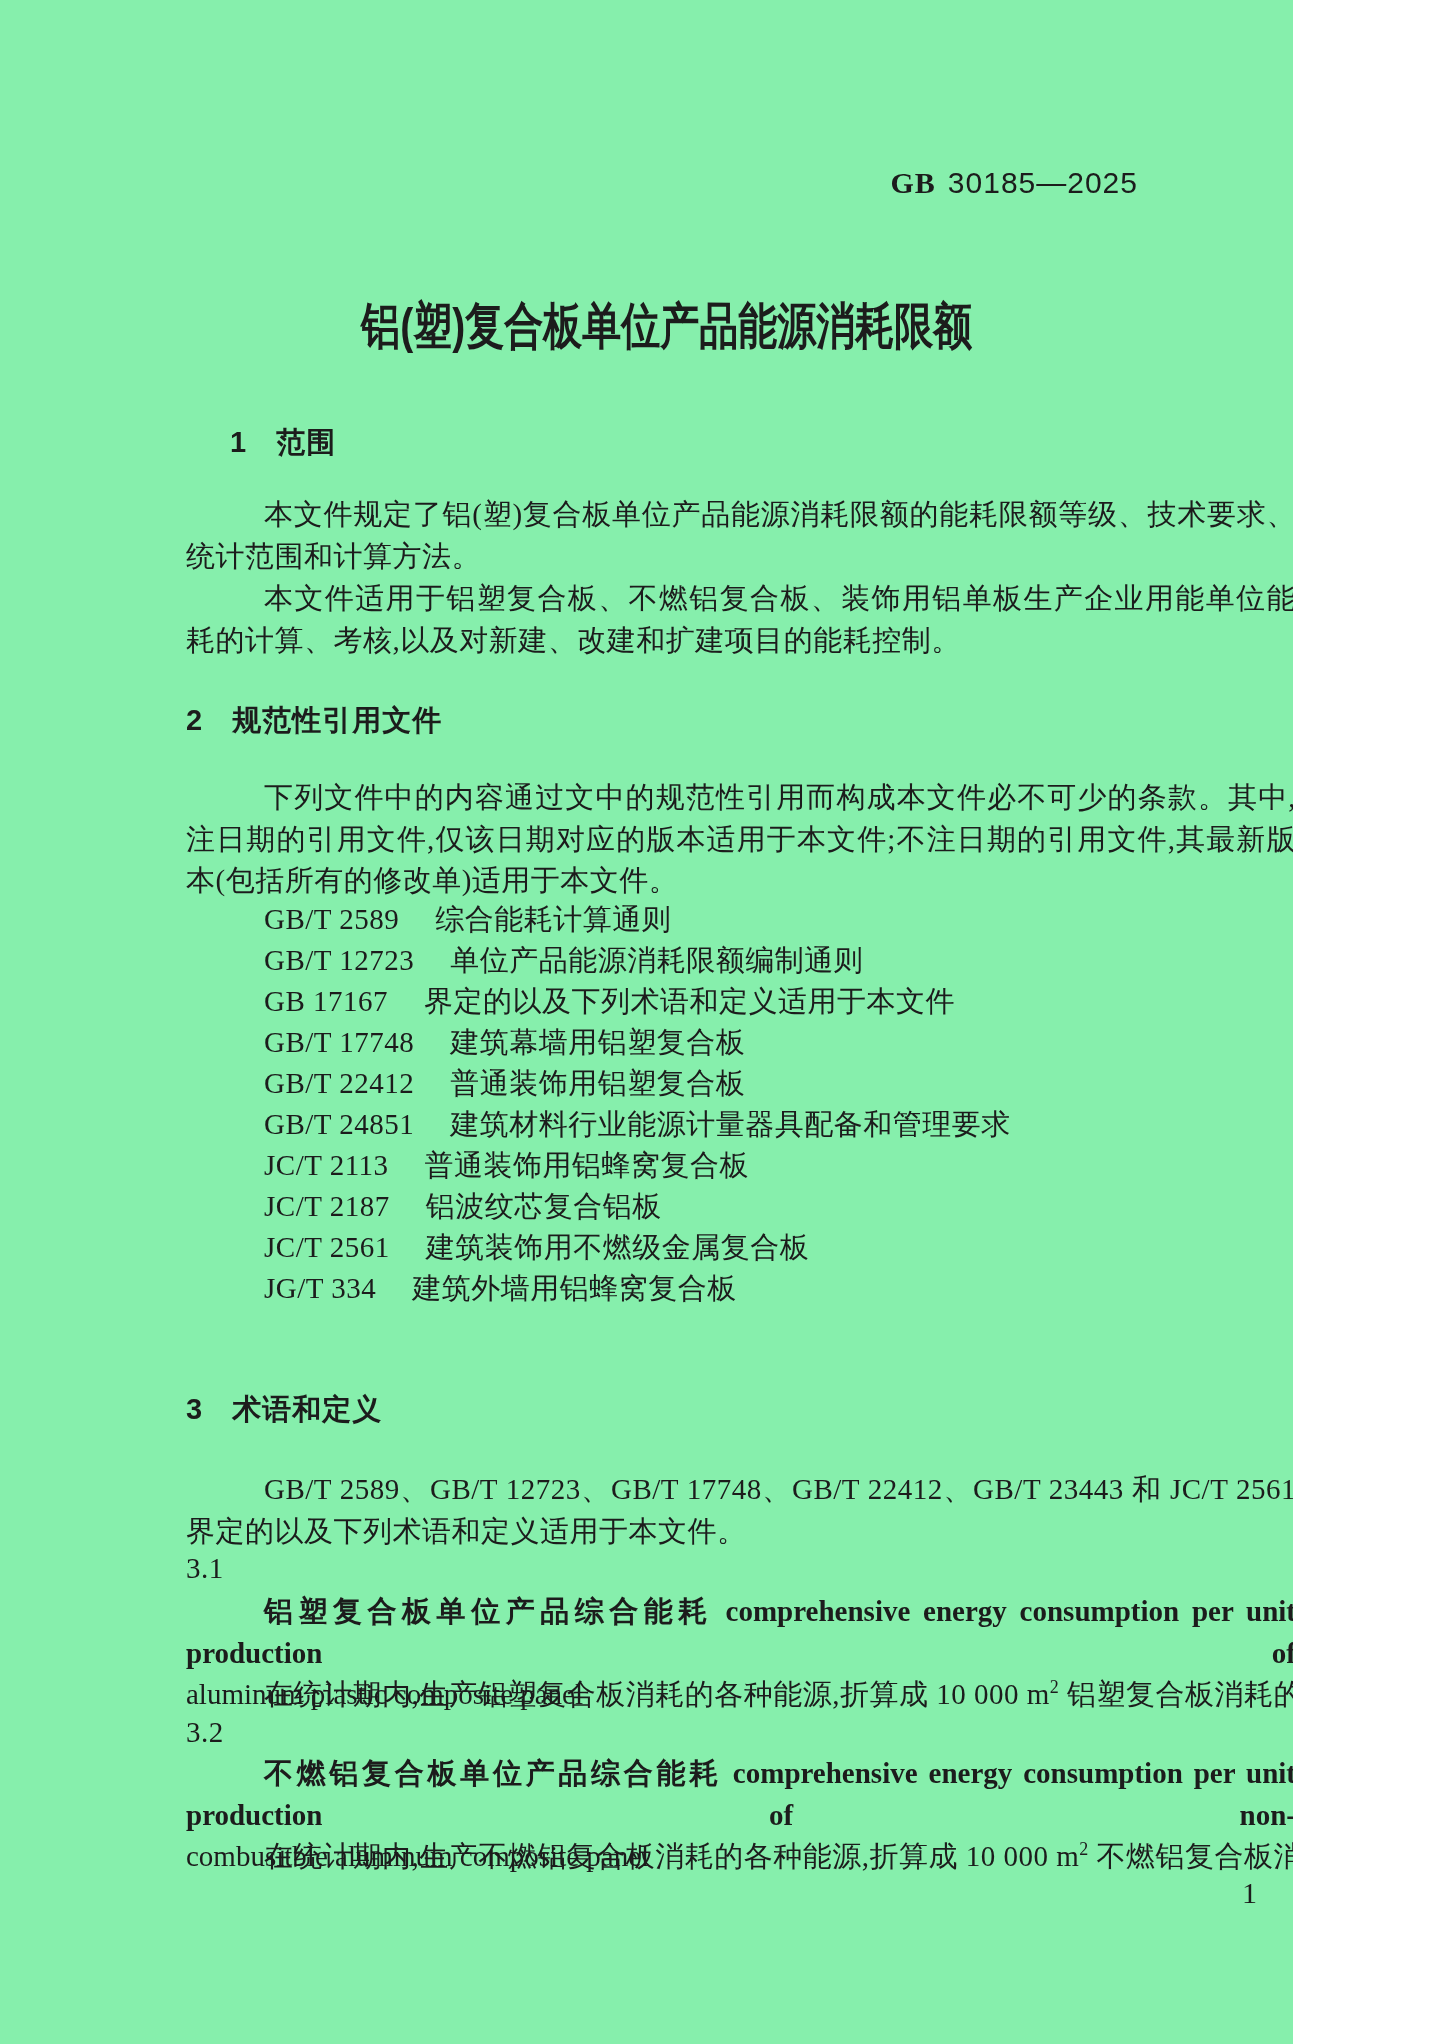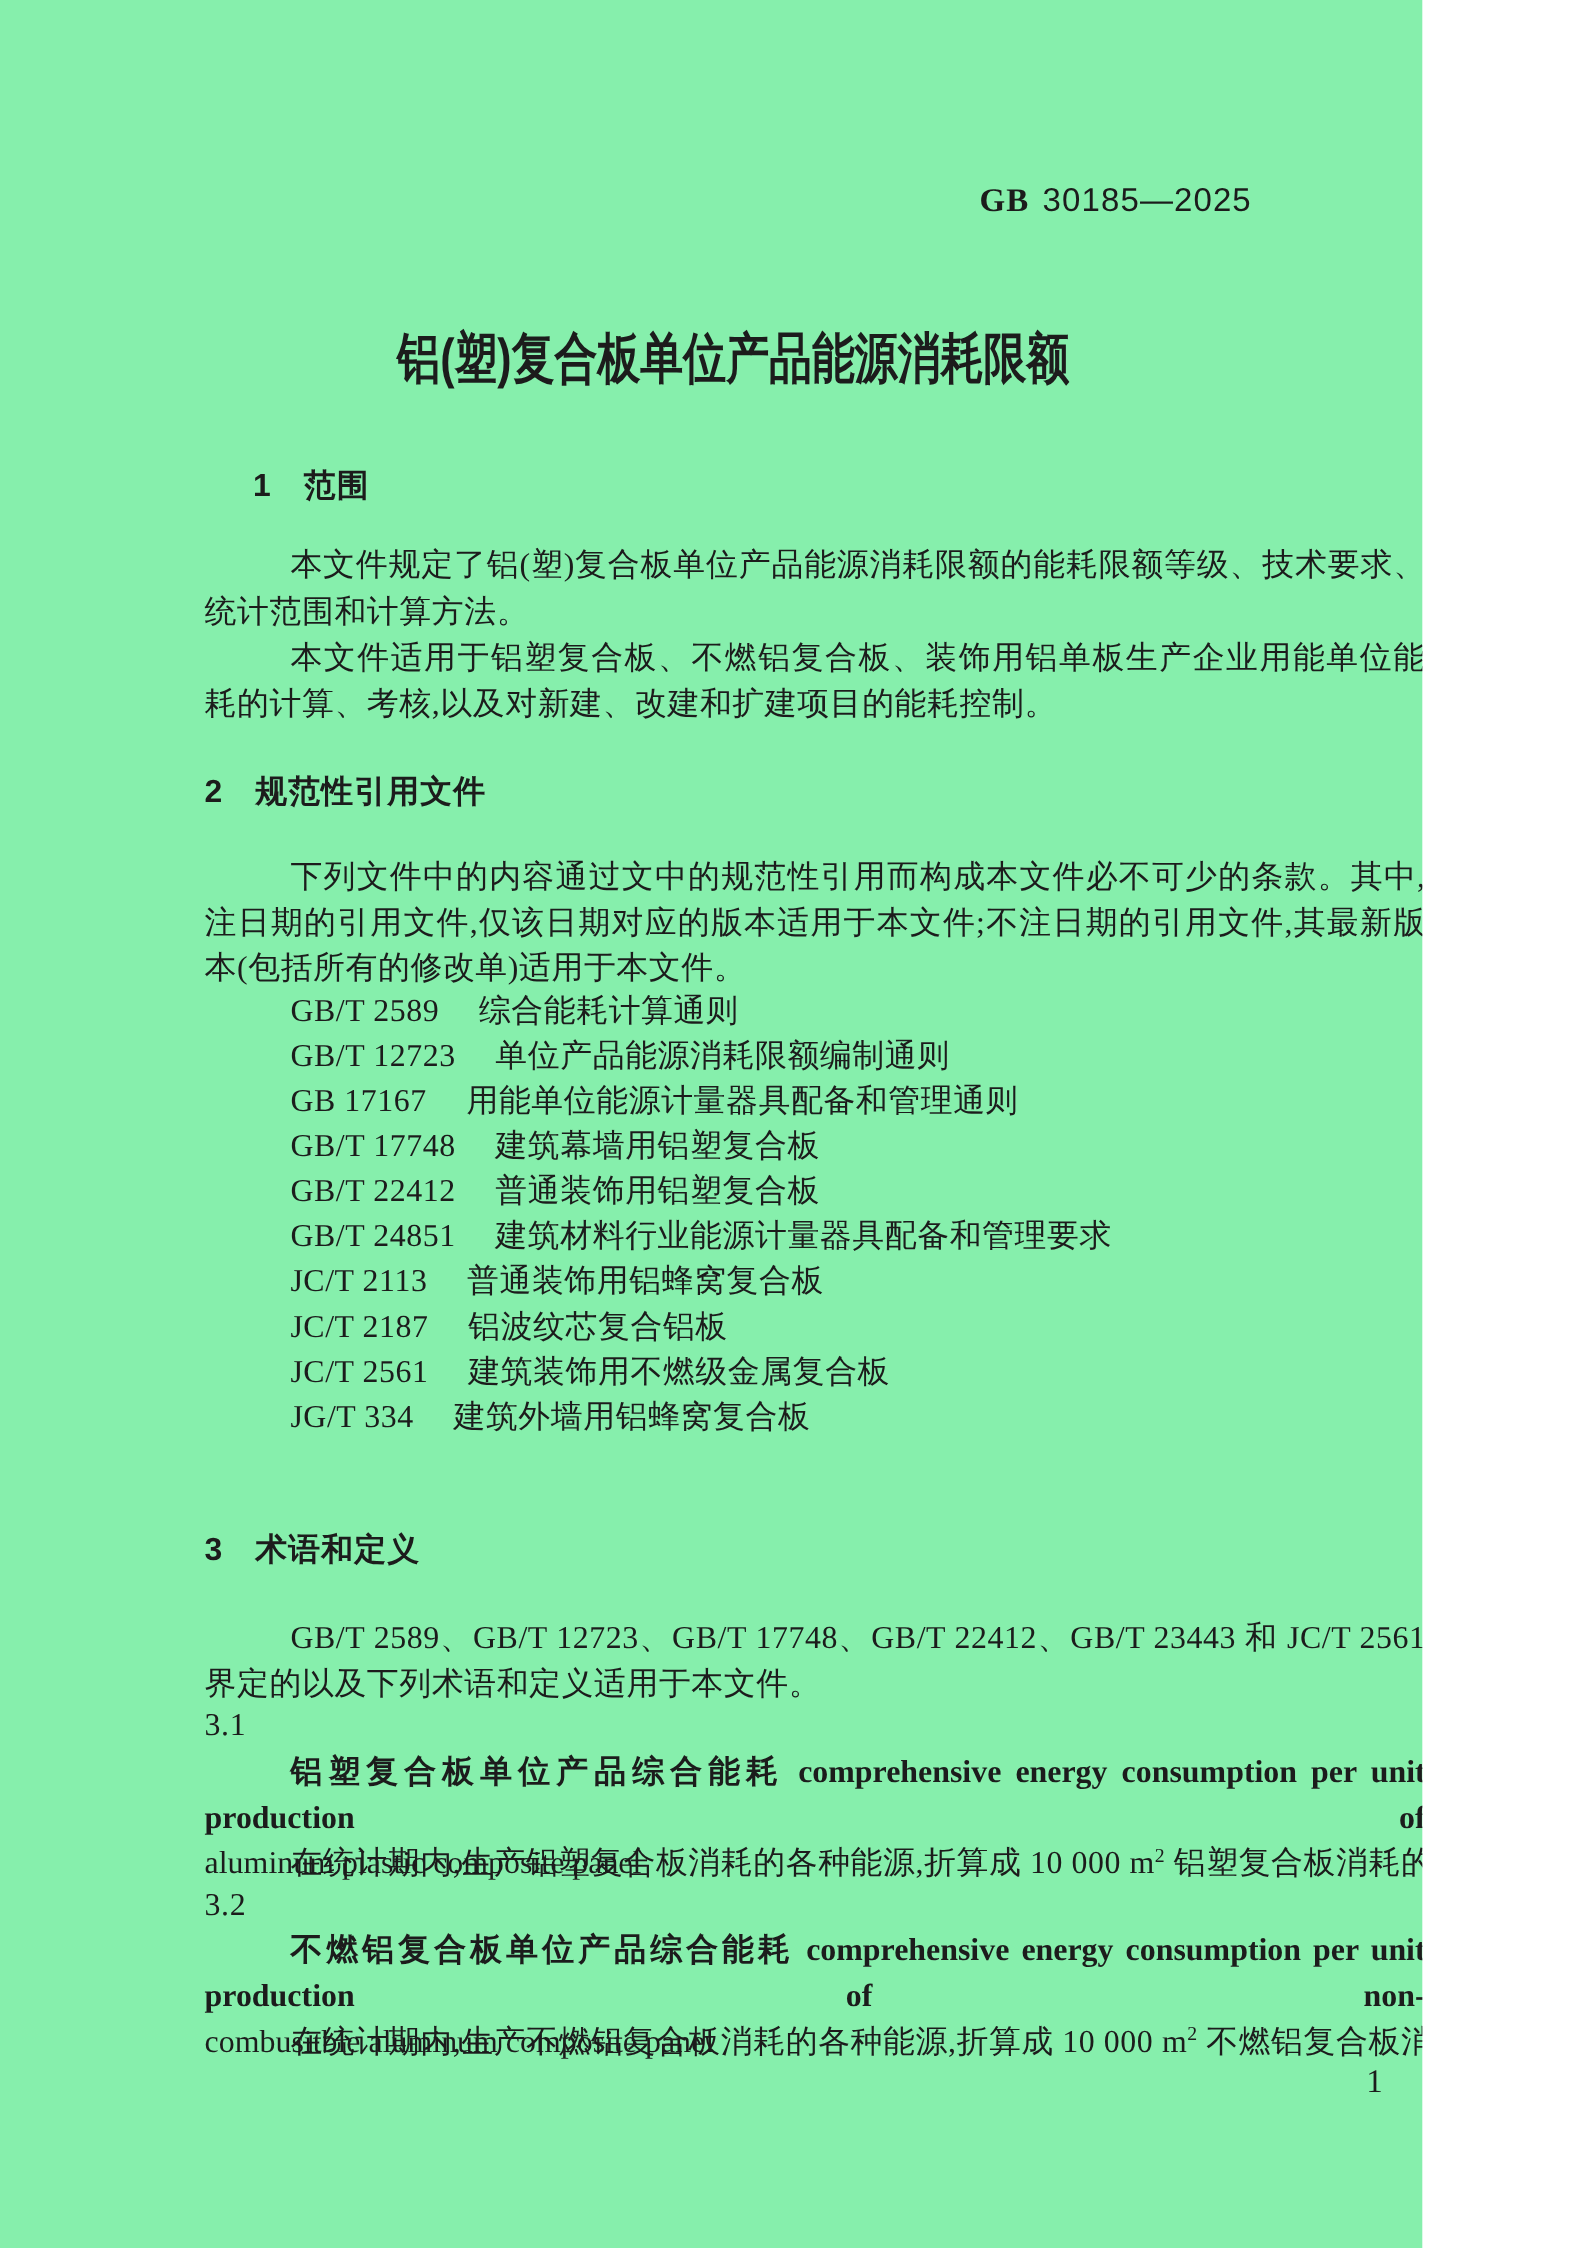--- a/index.html
+++ b/index.html
@@ -103,21 +103,21 @@
     <p class="abs para" style="top:777px;">下列文件中的内容通过文中的规范性引用而构成本文件必不可少的条款。其中,注日期的引用文件,仅该日期对应的版本适用于本文件;不注日期的引用文件,其最新版本(包括所有的修改单)适用于本文件。</p>
 
     <div class="abs ref-list" style="top:899px;">
       <div class="ref-line">
         <span class="ref-code">GB/T 2589</span><span class="ref-title">综合能耗计算通则</span>
       </div>
       <div class="ref-line">
         <span class="ref-code">GB/T 12723</span><span class="ref-title">单位产品能源消耗限额编制通则</span>
       </div>
       <div class="ref-line">
-        <span class="ref-code">GB 17167</span><span class="ref-title">用能单位能源计量器具配备和管理通则</span>
+        <span class="ref-code">GB 17167</span><span class="ref-title">界定的以及下列术语和定义适用于本文件</span>
       </div>
       <div class="ref-line">
         <span class="ref-code">GB/T 17748</span><span class="ref-title">建筑幕墙用铝塑复合板</span>
       </div>
       <div class="ref-line">
         <span class="ref-code">GB/T 22412</span><span class="ref-title">普通装饰用铝塑复合板</span>
       </div>
       <div class="ref-line">
         <span class="ref-code">GB/T 24851</span><span class="ref-title">建筑材料行业能源计量器具配备和管理要求</span>
       </div>

